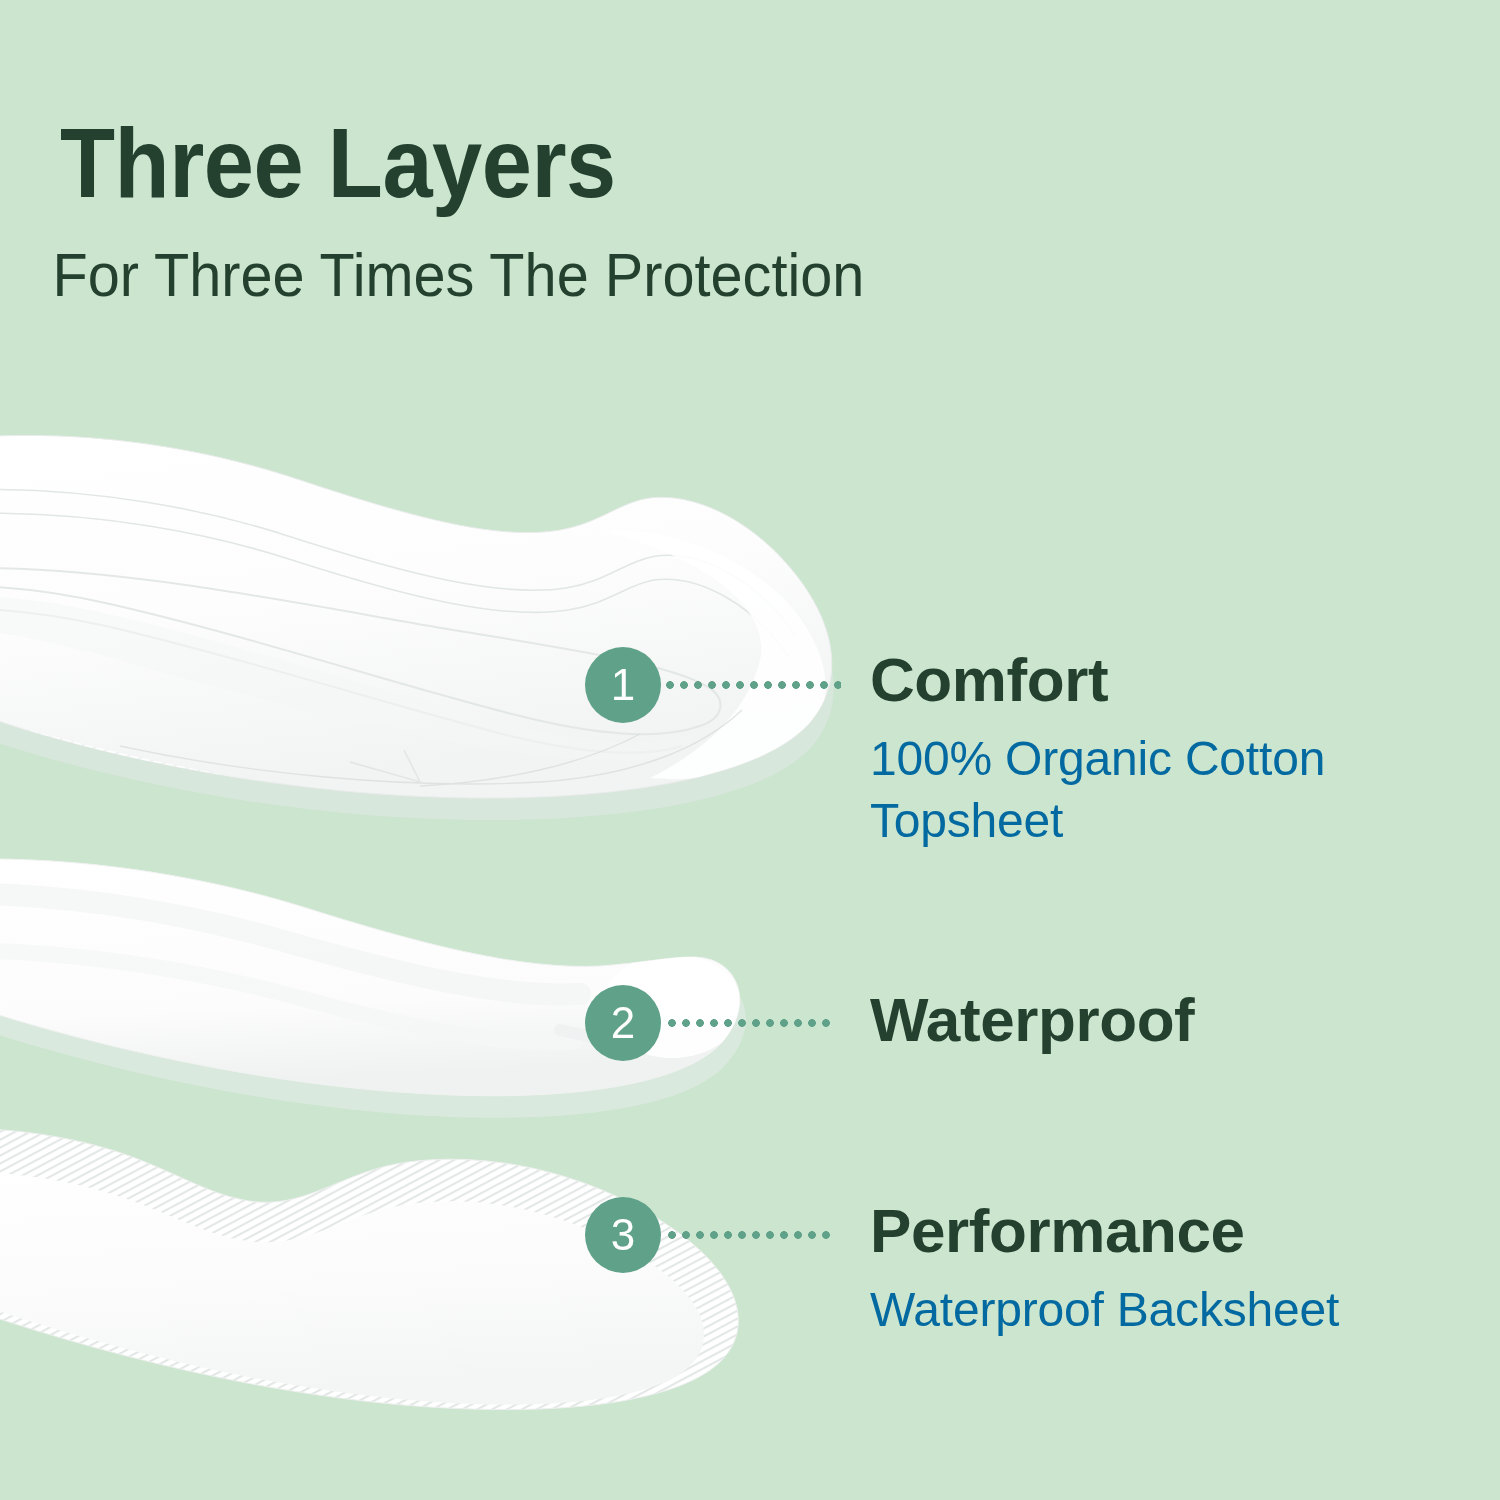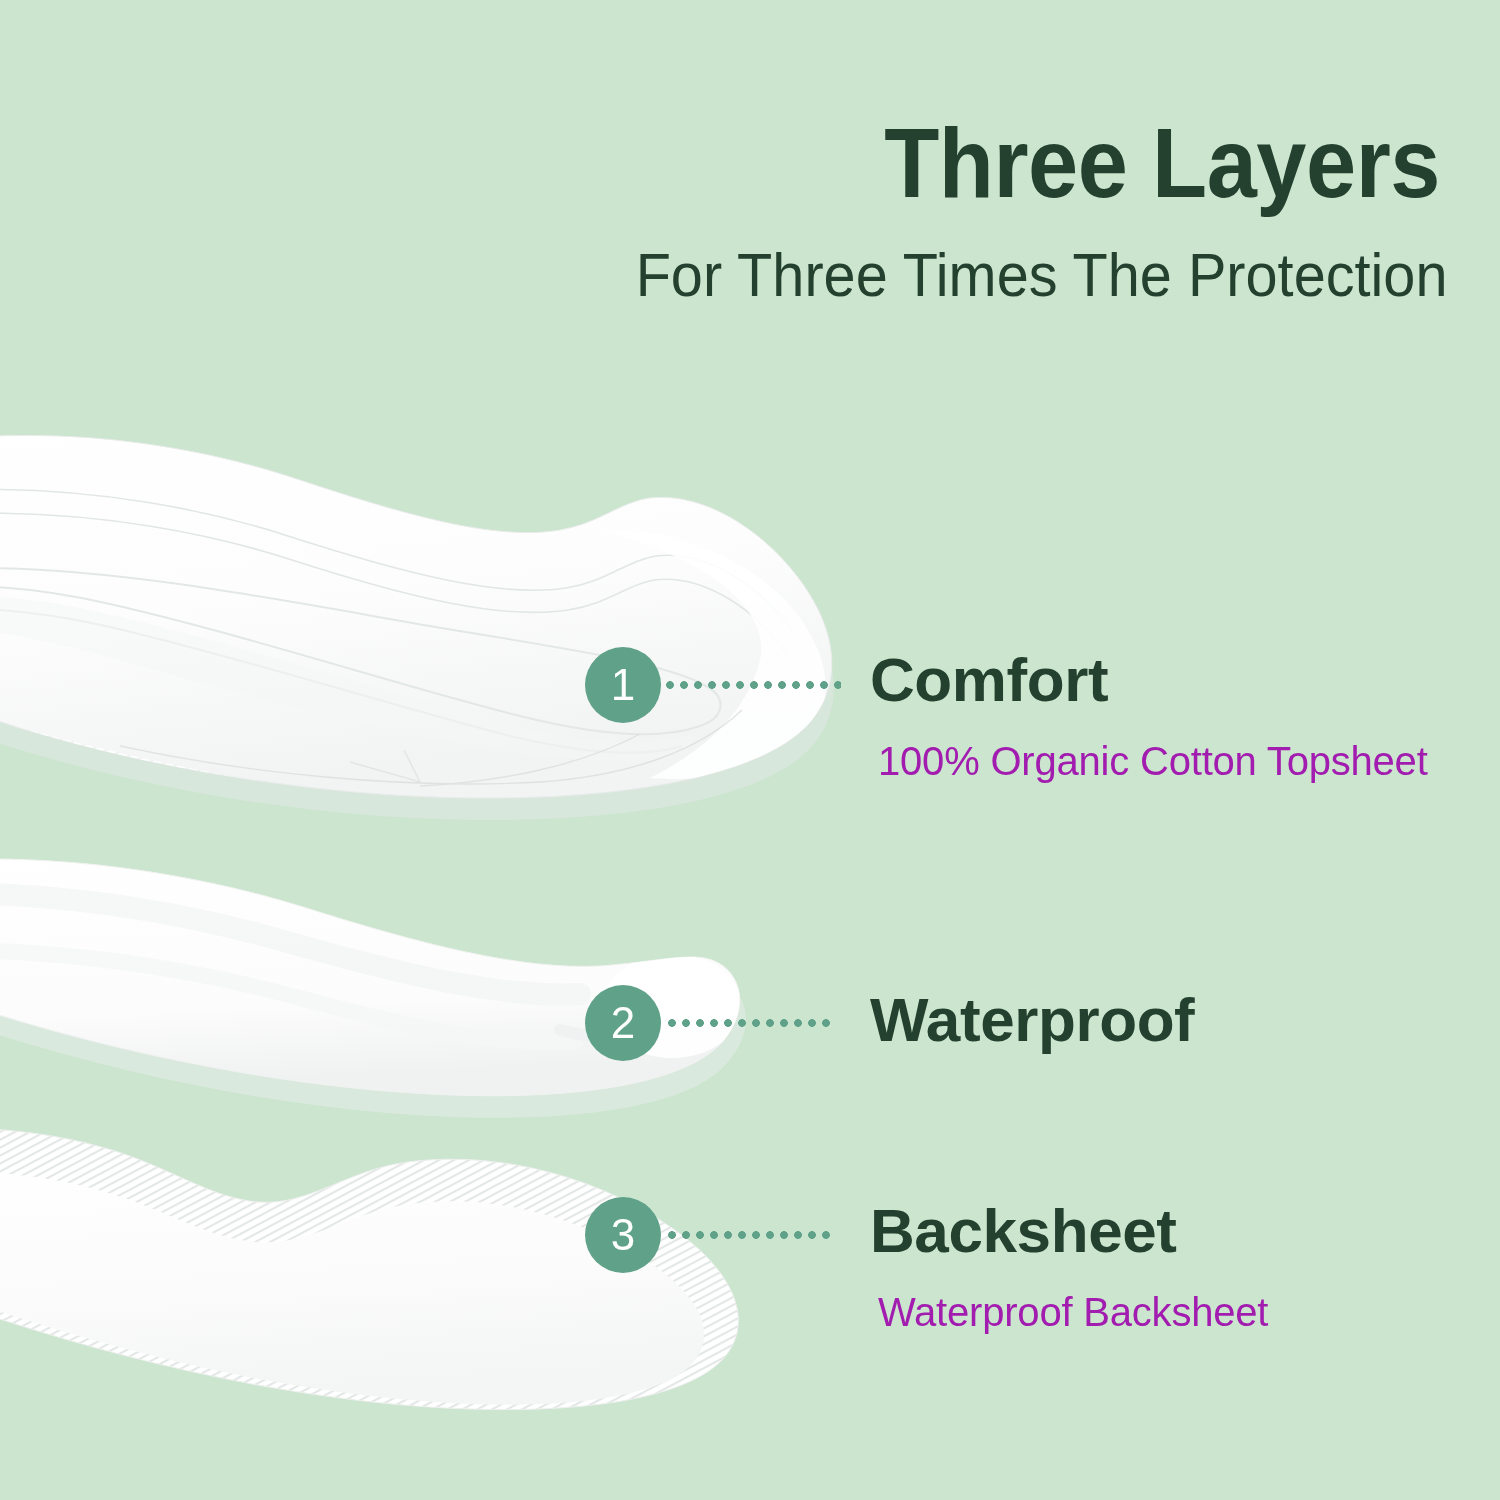--- a/index.html
+++ b/index.html
@@ -19,21 +19,21 @@
     background: #cbe5ce;
     overflow: hidden;
   }
 
   
   #heading-block {
     position: absolute;
     top: 0;
     left: 0;
     width: 1500px;
-    text-align: right;
+    text-align: left;
   }
   #title {
     margin: 0;
     padding-top: 112px;
     font-family: "Liberation Sans Narrow", "Liberation Sans", sans-serif;
     font-size: 98px;
     font-weight: 700;
     letter-spacing: -0.5px;
     line-height: 1.05;
     color: #24402f;
@@ -93,26 +93,26 @@
   }
   .callout-title {
     margin: 0;
     font-size: 62px;
     font-weight: 700;
     line-height: 1.12;
     color: #24402f;
     letter-spacing: -0.4px;
   }
   .callout-desc {
-    margin: 8px;
+    margin: 0;
     padding-top: 14px;
-    font-size: 40px;
+    font-size: 48px;
     font-weight: 400;
     line-height: 1.28;
-    color: #a21caf;
+    color: #0369a1;
     letter-spacing: -0.2px;
     max-width: 600px;
   }
 
   
   #callout-1 { left: 585px; top: 647px; }
   #callout-1 .leader { width: 176px; margin-left: 4px; }
   #callout-text-1 { top: 645px; }
 
   #callout-2 { left: 585px; top: 985px; }
@@ -340,17 +340,17 @@
   </div>
   <div class="callout-text" id="callout-text-2">
     <p class="callout-title">Waterproof</p>
   </div>
 
   <div class="callout" id="callout-3">
     <div class="badge">3</div>
     <div class="leader"></div>
   </div>
   <div class="callout-text" id="callout-text-3">
-    <p class="callout-title">Backsheet</p>
+    <p class="callout-title">Performance</p>
     <p class="callout-desc">Waterproof Backsheet</p>
   </div>
 
 </div>
 
 </body></html>

